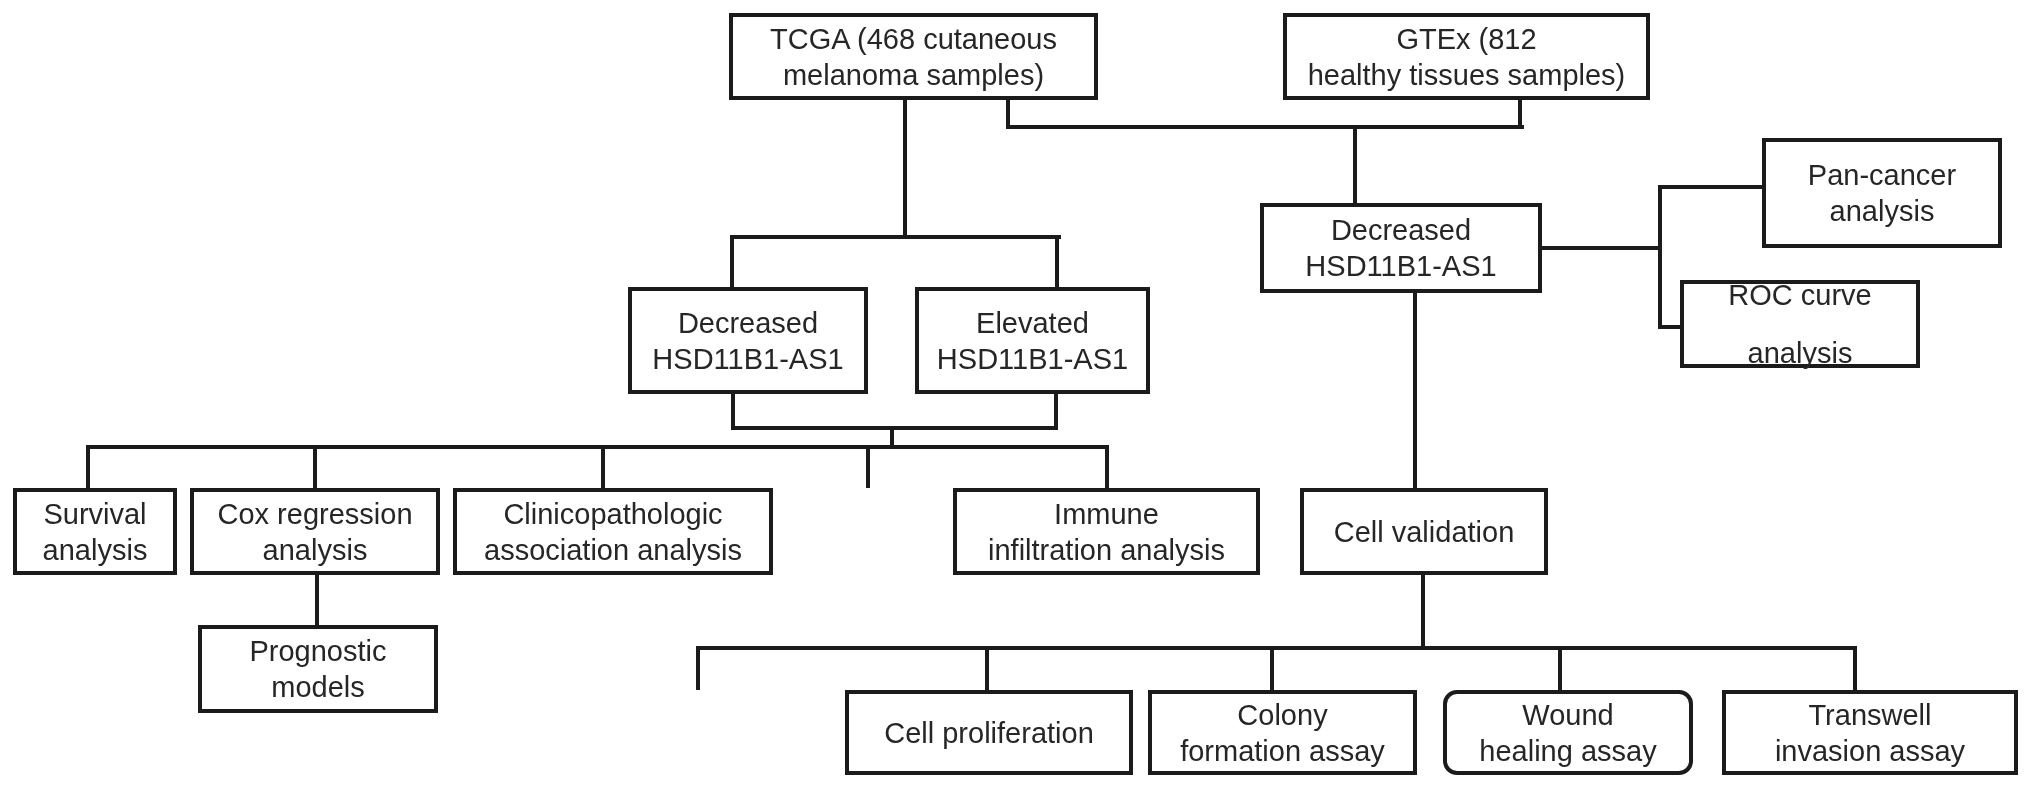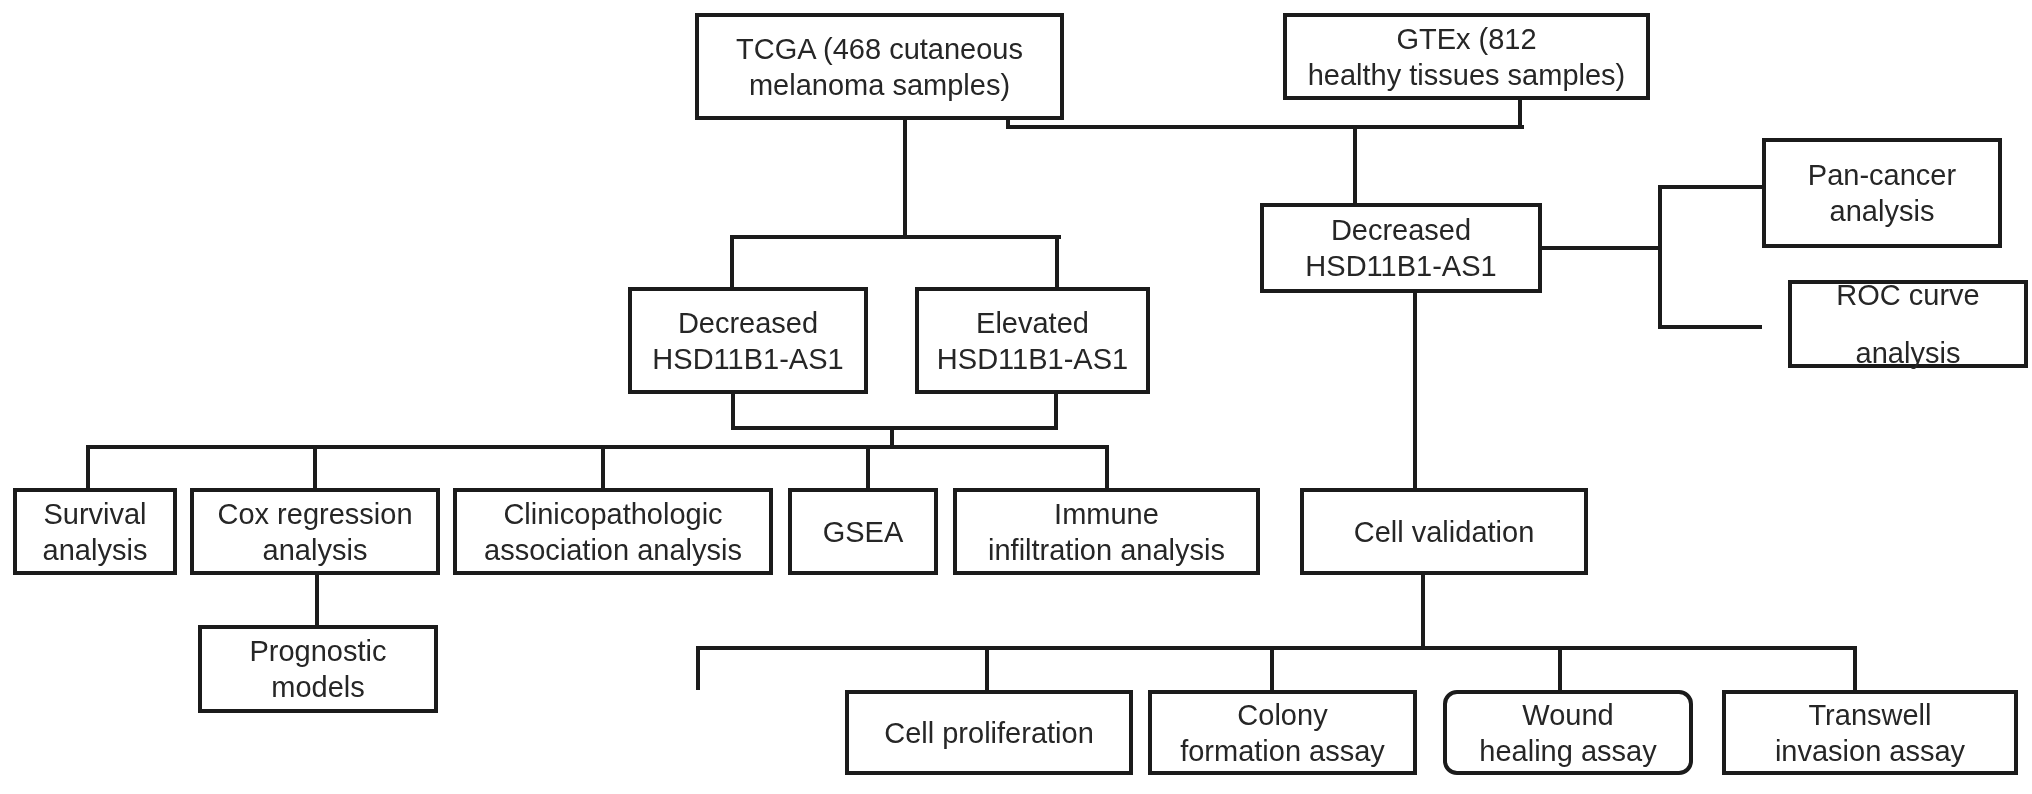--- a/index.html
+++ b/index.html
@@ -54,21 +54,21 @@
   <div class="vl" style="left:315px;top:575px;height:50px;"></div>
 
   <div class="vl" style="left:1421px;top:575px;height:75px;"></div>
   <div class="hl" style="left:696px;top:646px;width:1161px;"></div>
   <div class="vl" style="left:696px;top:646px;height:44px;"></div>
   <div class="vl" style="left:985px;top:646px;height:44px;"></div>
   <div class="vl" style="left:1270px;top:646px;height:44px;"></div>
   <div class="vl" style="left:1558px;top:646px;height:44px;"></div>
   <div class="vl" style="left:1853px;top:646px;height:44px;"></div>
 
-  <div class="node" style="left:695px;top:13px;width:369px;height:107px;">
+  <div class="node" style="left:729px;top:13px;width:369px;height:87px;">
     <span>TCGA (468 cutaneous</span>
     <span>melanoma samples)</span>
   </div>
   <div class="node" style="left:1283px;top:13px;width:367px;height:87px;">
     <span>GTEx (812</span>
     <span>healthy tissues samples)</span>
   </div>
   <div class="node" style="left:628px;top:287px;width:240px;height:107px;">
     <span>Decreased</span>
     <span>HSD11B1-AS1</span>
@@ -78,44 +78,41 @@
     <span>HSD11B1-AS1</span>
   </div>
   <div class="node" style="left:1260px;top:203px;width:282px;height:90px;">
     <span>Decreased</span>
     <span>HSD11B1-AS1</span>
   </div>
   <div class="node" style="left:1762px;top:138px;width:240px;height:110px;">
     <span>Pan-cancer</span>
     <span>analysis</span>
   </div>
-  <div class="node" style="left:1788px;top:280px;width:240px;height:88px;gap:22px;">
+  <div class="node" style="left:1680px;top:280px;width:240px;height:88px;gap:22px;">
     <span>ROC curve</span>
     <span>analysis</span>
   </div>
   <div class="node" style="left:13px;top:488px;width:164px;height:87px;">
     <span>Survival</span>
     <span>analysis</span>
   </div>
   <div class="node" style="left:190px;top:488px;width:250px;height:87px;">
     <span>Cox regression</span>
     <span>analysis</span>
   </div>
   <div class="node" style="left:453px;top:488px;width:320px;height:87px;">
     <span>Clinicopathologic</span>
     <span>association analysis</span>
   </div>
-  <div class="node" style="left:788px;top:488px;width:150px;height:87px;">
-    <span>GSEA</span>
-  </div>
   <div class="node" style="left:953px;top:488px;width:307px;height:87px;">
     <span>Immune</span>
     <span>infiltration analysis</span>
   </div>
-  <div class="node" style="left:1300px;top:488px;width:288px;height:87px;">
+  <div class="node" style="left:1300px;top:488px;width:248px;height:87px;">
     <span>Cell validation</span>
   </div>
   <div class="node" style="left:198px;top:625px;width:240px;height:88px;">
     <span>Prognostic</span>
     <span>models</span>
   </div>
   <div class="node" style="left:845px;top:690px;width:288px;height:85px;">
     <span>Cell proliferation</span>
   </div>
   <div class="node" style="left:1148px;top:690px;width:269px;height:85px;">

